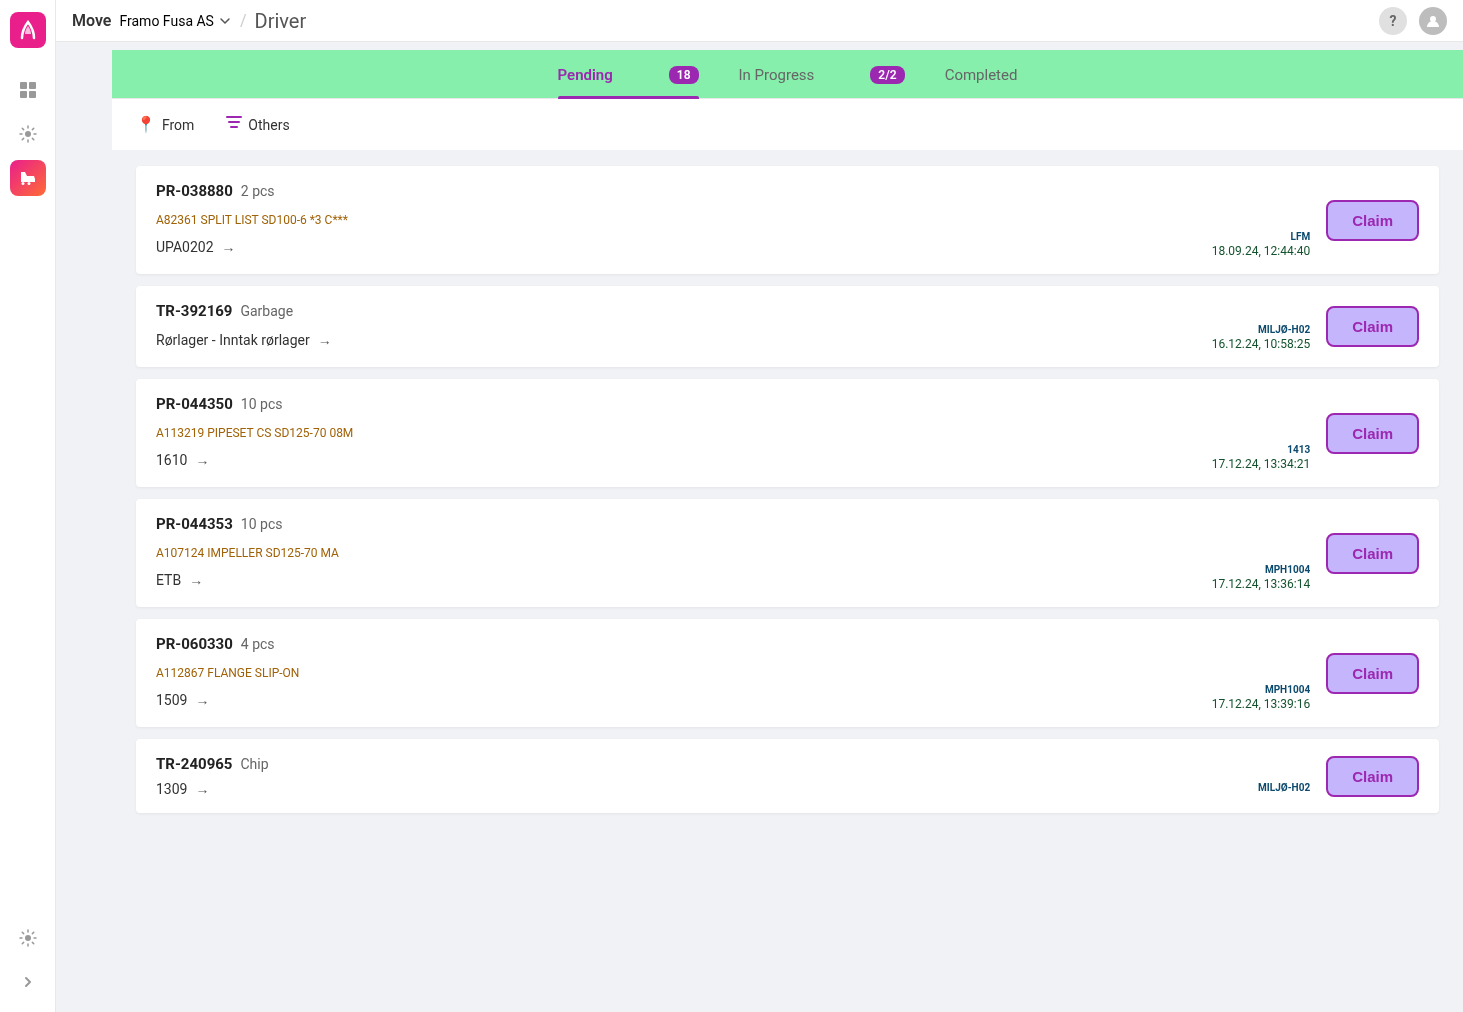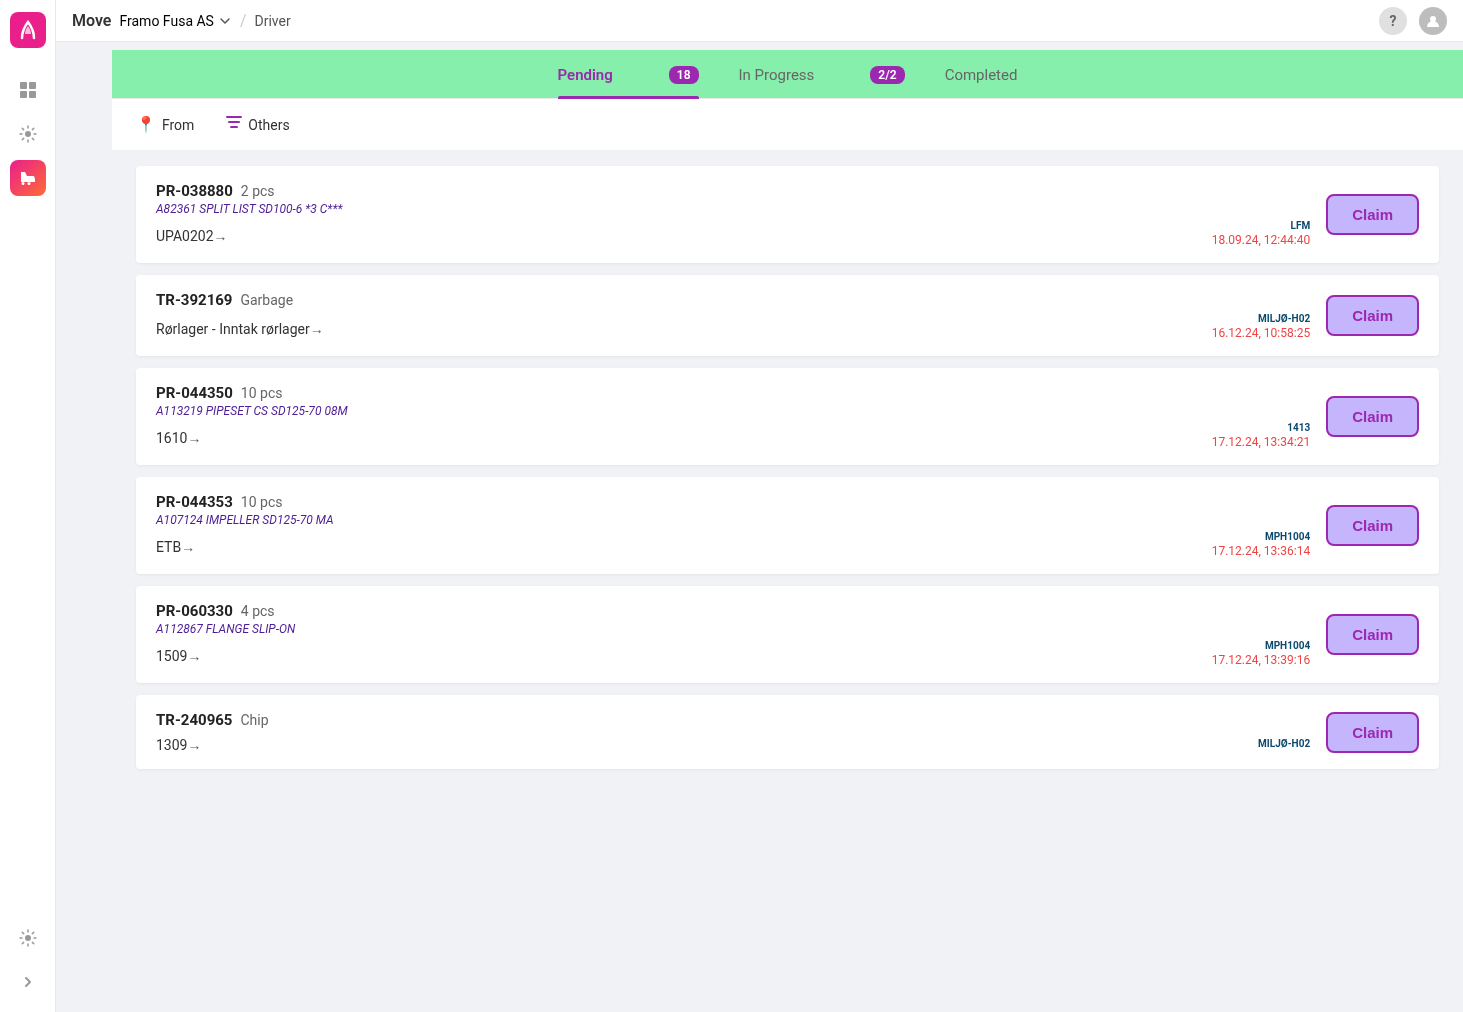--- a/index.html
+++ b/index.html
@@ -75,21 +75,21 @@
       display: flex;
       align-items: center;
       gap: 4px;
       cursor: pointer;
     }
     .topbar-sep {
       margin: 0 8px;
       color: #ccc;
     }
     .topbar-sub {
-      font-size: 14px;
+      font-size: 20px;
       color: #555;
     }
     .topbar-actions {
       margin-left: auto;
       display: flex;
       align-items: center;
       gap: 12px;
     }
     .topbar-help {
       width: 28px;
@@ -224,42 +224,42 @@
       font-size: 15px;
       font-weight: 700;
       color: #222;
     }
     .card-type {
       font-size: 14px;
       color: #666;
     }
     .card-desc {
       font-size: 12px;
-      color: #4c1d95;
-      margin-top: 2px;
-      font-style: italic;
+      color: #a16207;
+      margin-top: 13px;
     }
     .card-route {
       display: flex;
       align-items: center;
+      gap: 8px;
       font-size: 14px;
       color: #333;
       margin-top: 4px;
     }
     .card-arrow {
       color: #555;
     }
     .card-dest-name {
       font-size: 10px;
       font-weight: 700;
       color: #0c4a6e;
     }
     .card-dest-time {
       font-size: 12px;
-      color: #ef4444;
+      color: #14532d;
       margin-top: 2px;
     }
     .card-claim {
       background: #c4b5fd;
       border: 2px solid #9c27b0;
       color: #9c27b0;
       border-radius: 8px;
       padding: 10px 24px;
       font-size: 15px;
       font-weight: 700;

